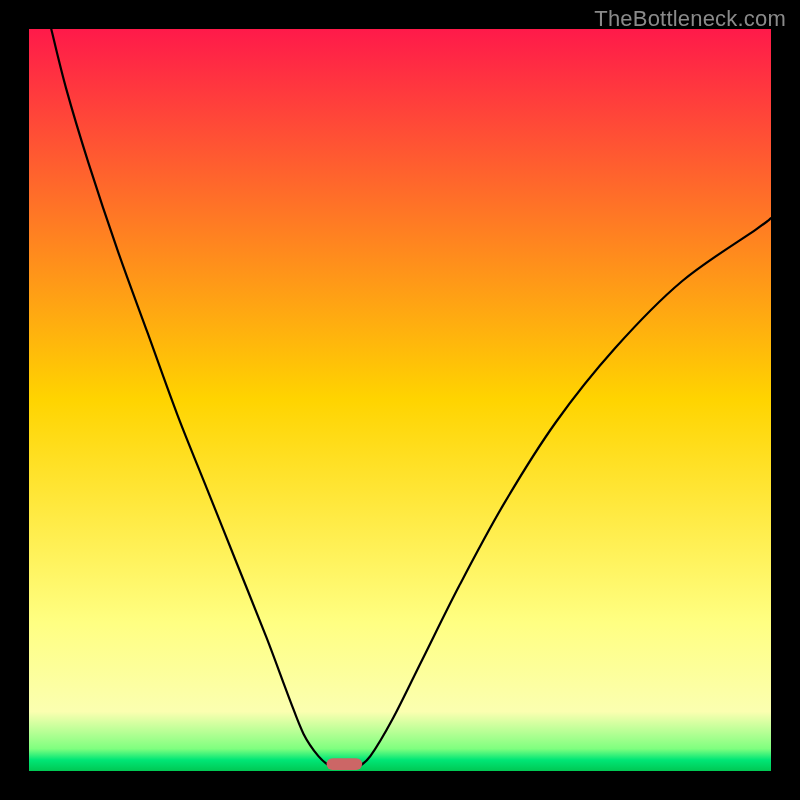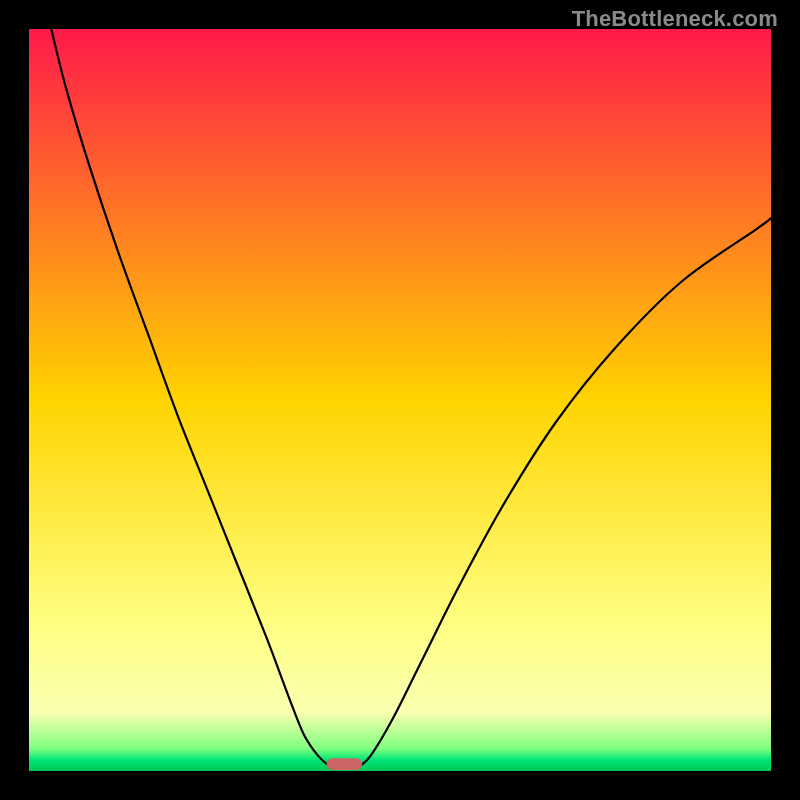--- a/index.html
+++ b/index.html
@@ -7,24 +7,24 @@
     padding: 0;
     width: 800px;
     height: 800px;
     background: #000;
     position: relative;
     font-family: Arial, Helvetica, sans-serif;
   }
   .watermark {
     position: absolute;
     top: 6px;
-    right: 22px;
+    right: 14px;
     color: #8a8a8a;
     font-size: 22px;
-    font-weight: 700;
+    font-weight: 400;
     letter-spacing: 0.2px;
     z-index: 10;
   }
   .plot-area {
     position: absolute;
     left: 29px;
     top: 29px;
     width: 742px;
     height: 742px;
   }

